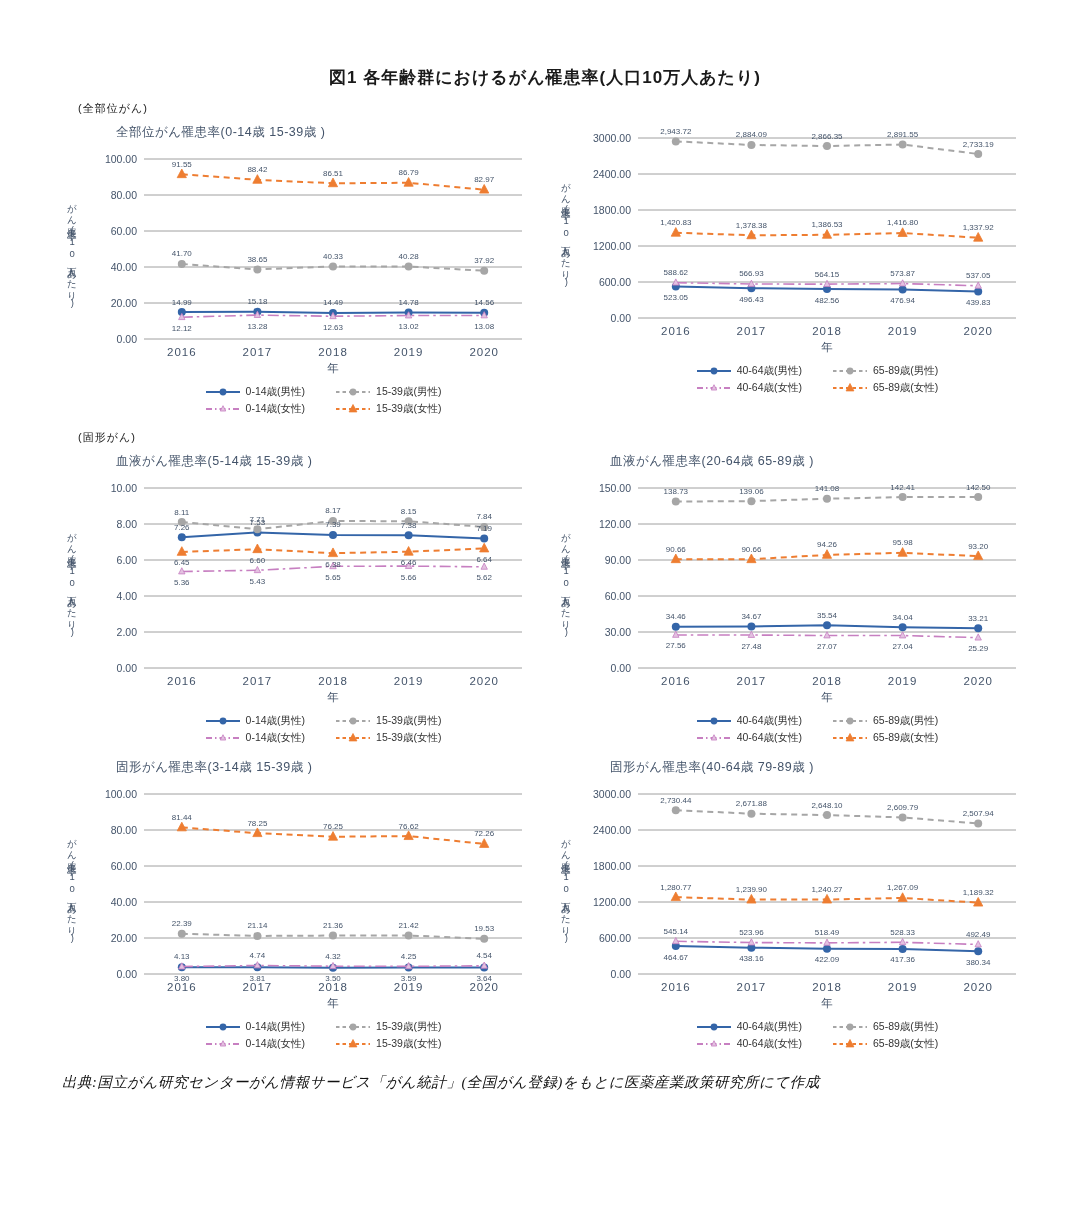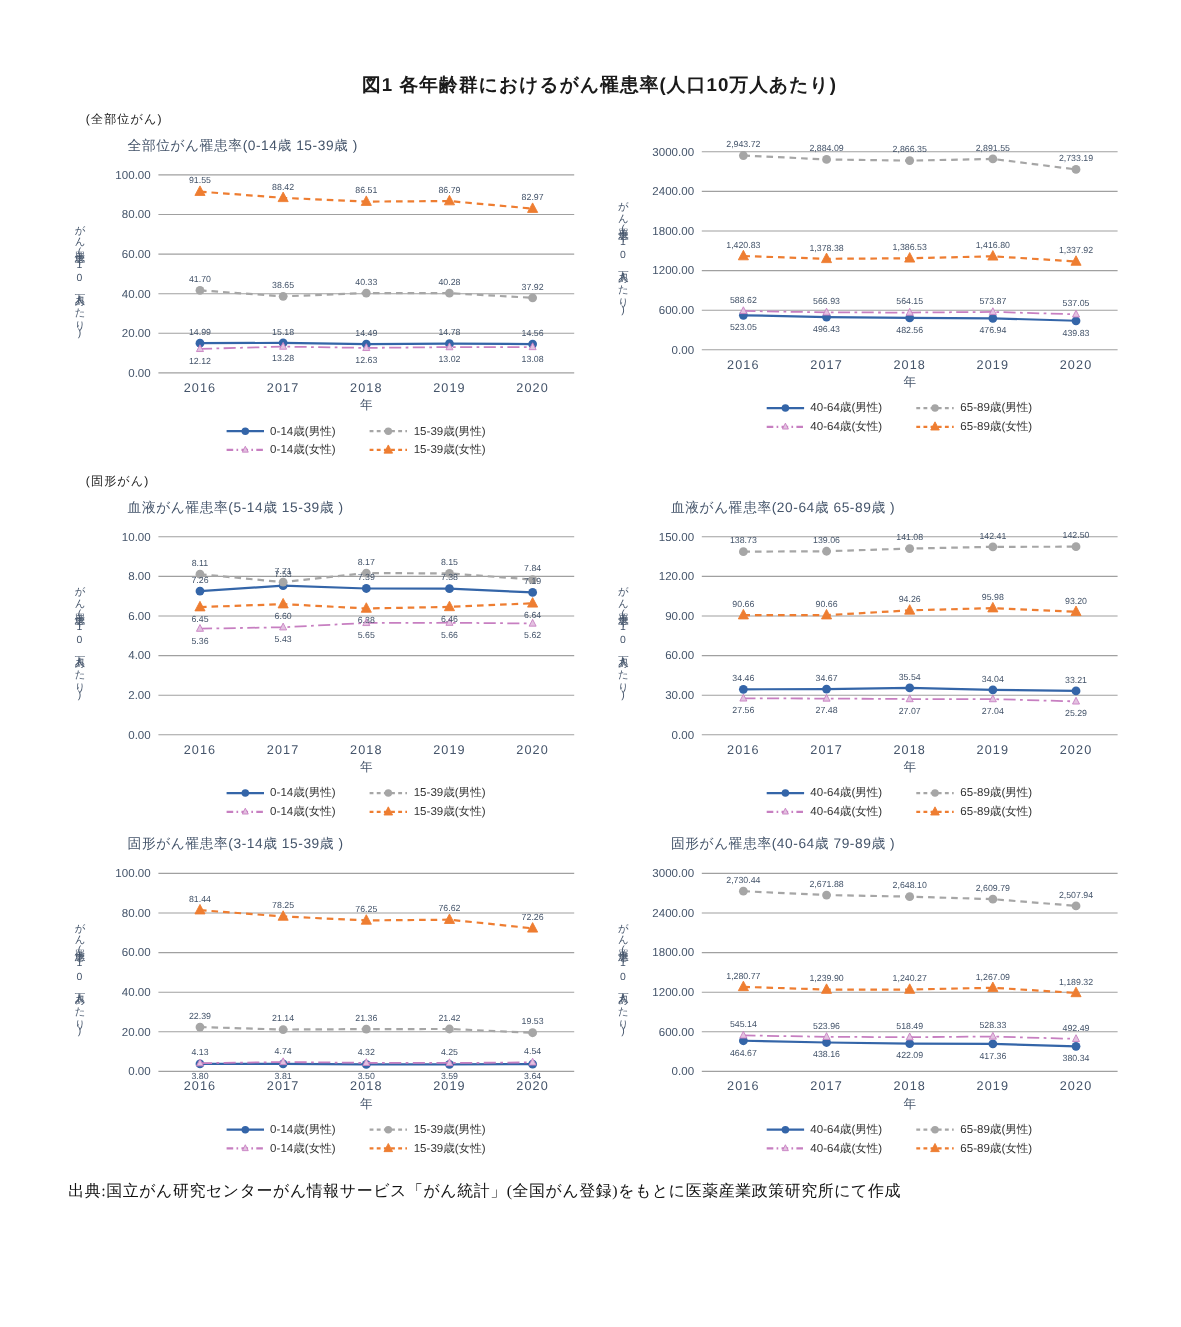--- a/index.html
+++ b/index.html
@@ -32,21 +32,21 @@
   .plot-svg { display:block; }
   .x-axis-label { text-align:center; font-size:11.5px; color:#44546a; padding-left:70px; margin-top:0px; }
   .legend {
     display:grid; grid-template-columns:auto auto; gap:3px 30px;
     justify-content:center; margin-top:9px; padding-left:50px;
   }
   .legend-item { display:flex; align-items:center; gap:5px; font-size:10.5px; color:#333;text-align:center; }
   .legend-item svg { display:block; }
   .source-note {
     margin-top:22px; font-size:14.5px; color:#111;
-    font-family:"Liberation Serif","DejaVu Serif",serif; letter-spacing:0.5px;
+    font-family:"Liberation Serif","DejaVu Serif",serif; letter-spacing:0.5px;font-style:italic;
   }
 </style>
 </head>
 <body>
 
 <div class="wrapper">
   <h1 class="page-title">図1 各年齢群におけるがん罹患率(人口10万人あたり)</h1>
 
   <div class="section">
     <div class="section-label">(全部位がん)</div>

